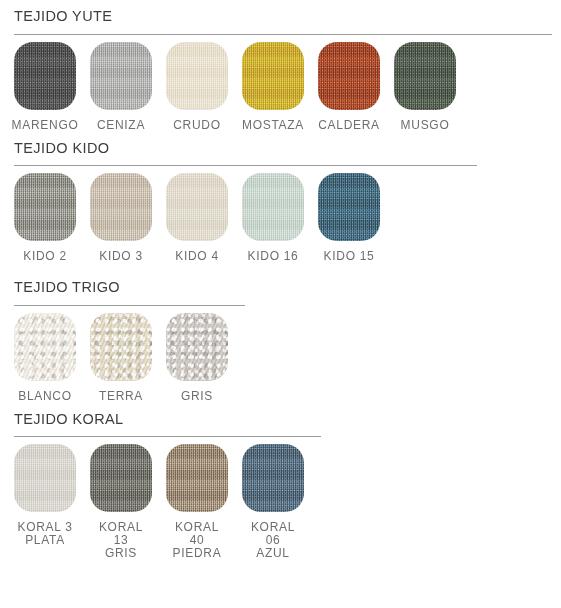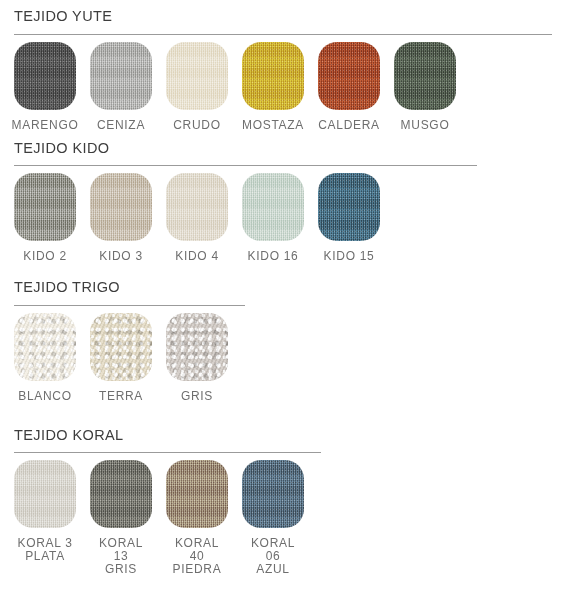--- a/index.html
+++ b/index.html
@@ -126,21 +126,21 @@
     color: #6e6e6e;
     text-align: center;
     line-height: 13px;
     white-space: pre-line;
   }
 
   
   #section-yute  { margin-top: 0px; }
   #section-kido  { }
   #section-trigo { margin-top: 8px; }
-  #section-koral { margin-top: 16px; }
+  #section-koral { }
 </style>
 </head>
 <body>
 
 <div class="page">
 
 <div class="section" id="section-yute">
       <div class="section-head">TEJIDO YUTE</div>
       <div class="rule" style="width: 538px; background: rgb(155, 155, 155);"></div>
       <div class="swatch-row">

